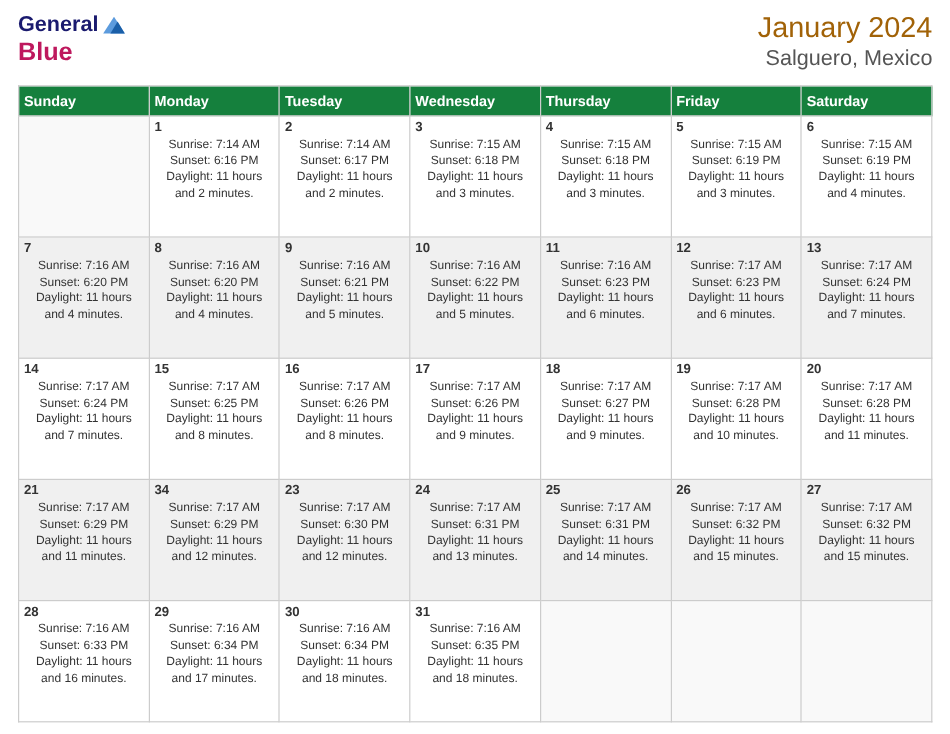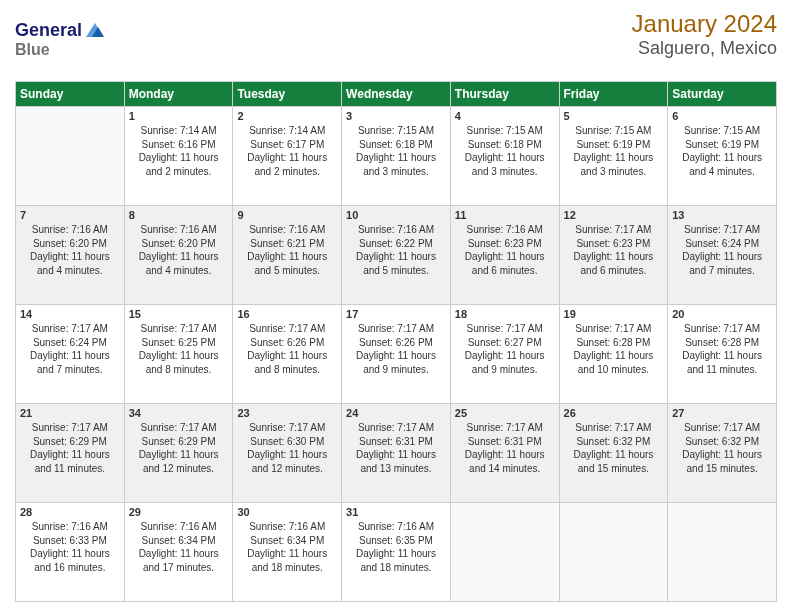--- a/index.html
+++ b/index.html
@@ -13,22 +13,22 @@
     .page {
       width: 792px;
       height: 612px;
       padding: 10px 15px;
       display: flex;
       flex-direction: column;
     }
     .header {
       display: flex;
       justify-content: space-between;
-      align-items: flex-end;
-      margin-bottom: 22px;
+      align-items: flex-start;
+      margin-bottom: 12px;
     }
     .logo {
       display: flex;
       align-items: center;
     }
     .logo-text {
       font-size: 18px;
       font-weight: bold;
       color: #1a1a6e;
       line-height: 1.1;
@@ -98,21 +98,21 @@
   <div class="header">
     <div class="logo">
       <div style="display:flex;flex-direction:column;align-items:flex-start;">
         <div style="display:flex;align-items:center;">
           <span class="logo-text">General</span>
           <svg class="logo-icon" viewBox="0 0 22 22">
             <polygon points="2,18 11,4 20,18" fill="#4a90d9" opacity="0.9"></polygon>
             <polygon points="8,18 14,8 20,18" fill="#1a5fa8"></polygon>
           </svg>
         </div>
-        <span class="logo-text" style="color:#737373;font-size:16px;">Blue</span>
+        <span class="logo-text" style="color:#be185d;font-size:21px;">Blue</span>
       </div>
     </div>
     <div class="title-block">
       <div class="month-title">January 2024</div>
       <div class="subtitle">Salguero, Mexico</div>
     </div>
   </div>
 
   <table class="calendar">
     <thead>

